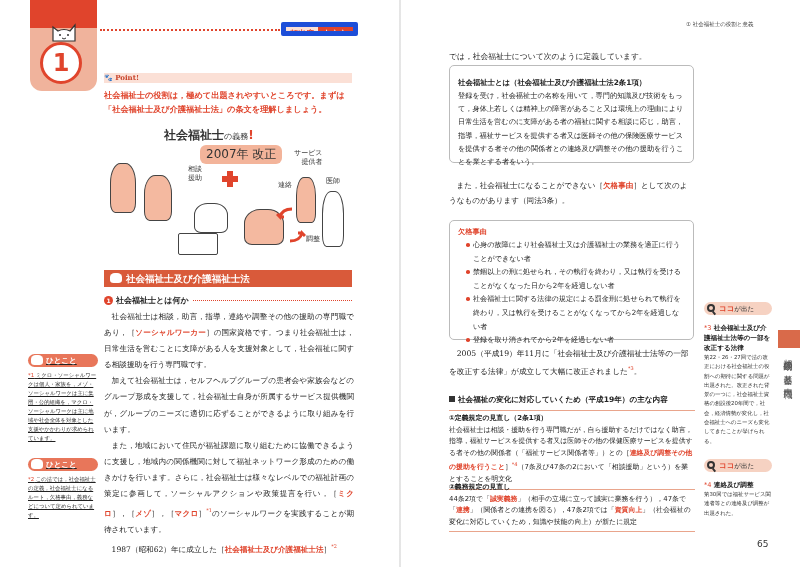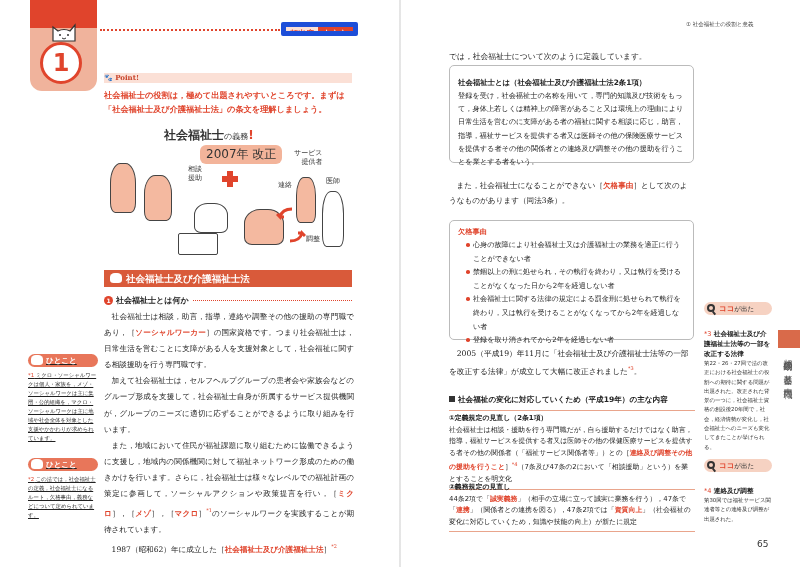--- a/index.html
+++ b/index.html
@@ -69,21 +69,21 @@
   .item { position: absolute; left: 449px; width: 246px; font-size: 6.9px; line-height: 11.6px; color: #222; padding: 2px 0 3px; border-bottom: 1.5px solid #e9a58c; }
   .item .h { font-weight: bold; }
   .item1 { top: 411px; }
   .item2 { top: 480px; }
 
   .koko { position: absolute; left: 704px; width: 68px; }
   .koko .pill { height: 13px; background: #f6d2c2; border-radius: 7px; font-size: 7.5px; line-height: 13px; padding-left: 15px; position: relative; font-weight: bold; color: #e0442c; }
   .koko .pill .mag { position: absolute; left: 3px; top: 2px; width: 8px; height: 8px; border: 2px solid #333; border-radius: 50%; }
   .koko .pill .mag:after { content: ""; position: absolute; left: 4px; top: 5px; width: 2px; height: 4px; background: #333; transform: rotate(-40deg); }
   .koko .pill .ga { color: #333; font-size: 6.5px; font-weight: normal; }
-  .koko .th { font-size: 6.6px; font-weight: bold; line-height: 10px; margin-top: 14px; color: #222; }
+  .koko .th { font-size: 6.6px; font-weight: bold; line-height: 10px; margin-top: 8px; color: #222; }
   .koko .th .mk { color: #e0442c; font-weight: normal; }
   .koko .tx { font-size: 5.4px; line-height: 9.3px; color: #333; }
   .chap-num { position: absolute; left: 778px; top: 330px; width: 43px; height: 18px; background: #d96a4a; color: #fff; font-size: 9px; font-weight: bold; text-align: right; line-height: 18px; }
   .chap-vert { position: absolute; left: 780px; top: 352px; width: 16px; font-size: 9px; color: #555; writing-mode: vertical-rl; line-height: 16px; letter-spacing: 1px; }
   .pnum-r { position: absolute; left: 757px; top: 539px; font-size: 9px; color: #333; }
 </style>
 </head>
 <body>
 
 <div class="spread">

